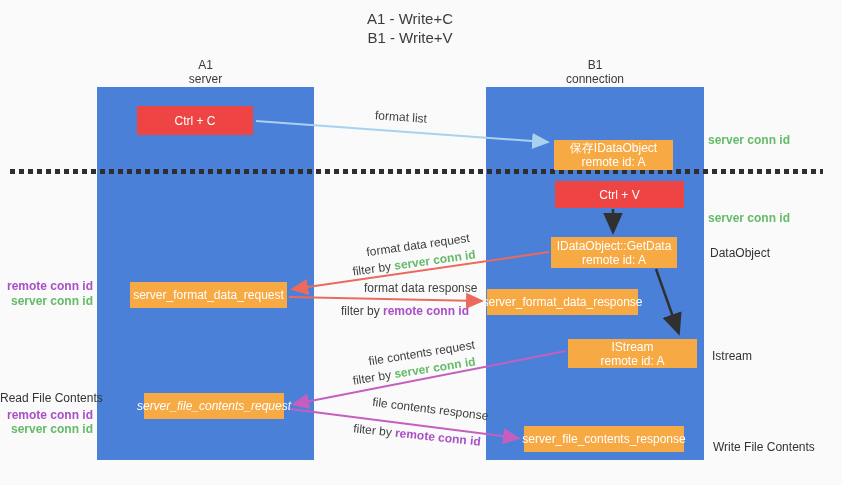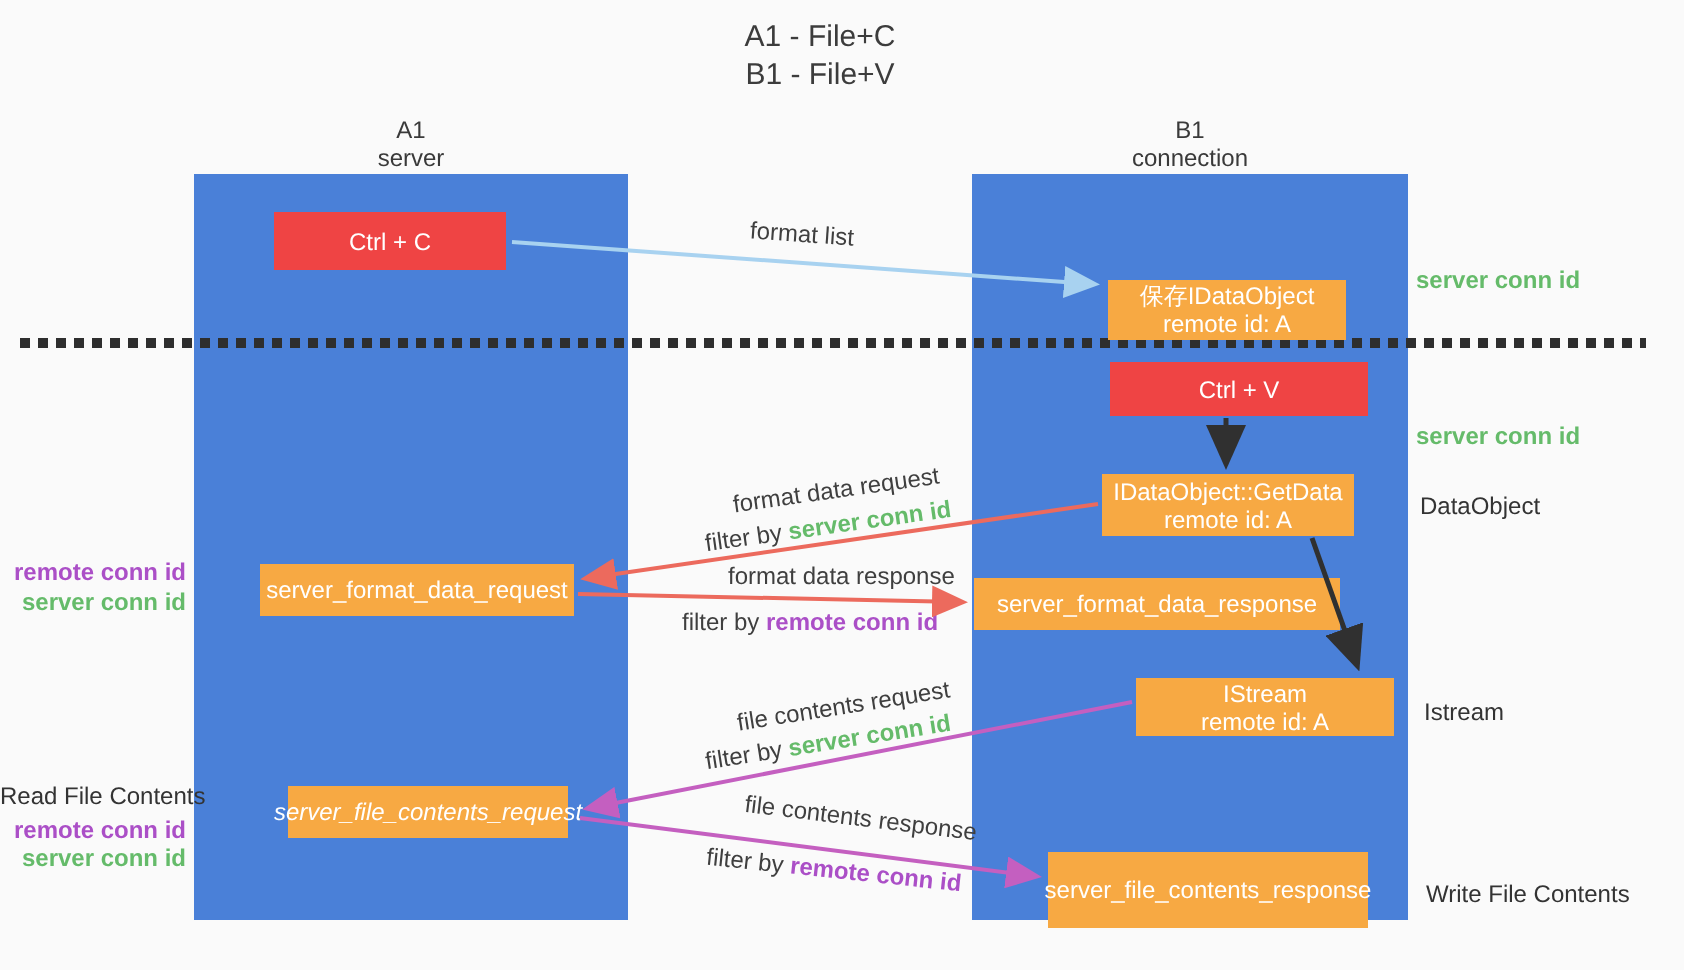--- a/index.html
+++ b/index.html
@@ -33,22 +33,22 @@
     position:absolute; left:10px; top:169px; width:813px; height:5px; z-index:2;
     background:repeating-linear-gradient(90deg,#2e2e2e 0 5px, transparent 5px 9px);
   }
   svg.overlay { position:absolute; left:0; top:0; z-index:4; pointer-events:none; }
 </style>
 </head>
 <body>
 
 <div class="stage">
 
-  <div class="abs title-line" style="left:330px; top:10px;">A1 - File+C</div>
-  <div class="abs title-line" style="left:330px; top:29px;">B1 - File+V</div>
+  <div class="abs title-line" style="left:330px; top:10px;">A1 - Write+C</div>
+  <div class="abs title-line" style="left:330px; top:29px;">B1 - Write+V</div>
 
   <div class="lane-header" style="left:97px; top:58px; width:217px;">
     <div>A1</div>
     <div>server</div>
   </div>
   <div class="lane-header" style="left:486px; top:58px; width:218px;">
     <div>B1</div>
     <div>connection</div>
   </div>
 
@@ -71,28 +71,28 @@
     <span>保存IDataObject</span>
     <span>remote id: A</span>
   </div>
   <div class="box box-green" style="left:555px; top:181px; width:129px; height:27px;">
     <span>Ctrl + V</span>
   </div>
   <div class="box box-orange" style="left:551px; top:237px; width:126px; height:31px;">
     <span>IDataObject::GetData</span>
     <span>remote id: A</span>
   </div>
-  <div class="box box-orange" style="left:487px; top:289px; width:183px; height:26px;">
+  <div class="box box-orange" style="left:487px; top:289px; width:151px; height:26px;">
     <span>server_format_data_response</span>
   </div>
   <div class="box box-orange" style="left:568px; top:339px; width:129px; height:29px;">
     <span>IStream</span>
     <span>remote id: A</span>
   </div>
-  <div class="box box-orange" style="left:524px; top:426px; width:160px; height:38px;">
+  <div class="box box-orange" style="left:524px; top:426px; width:160px; height:26px;">
     <span>server_file_contents_response</span>
   </div>
 
   <div class="lbl" style="left:375px; top:110px; transform:rotate(4deg);">format list</div>
 
   <div class="lbl" style="left:366px; top:238px; transform:rotate(-8deg);">format data request</div>
   <div class="lbl" style="left:352px; top:256px; transform:rotate(-8deg);"><span>filter by </span><span class="green-t">server conn id</span></div>
 
   <div class="lbl" style="left:364px; top:281px;">format data response</div>
   <div class="lbl" style="left:341px; top:304px;"><span>filter by </span><span class="purple-t">remote conn id</span></div>

